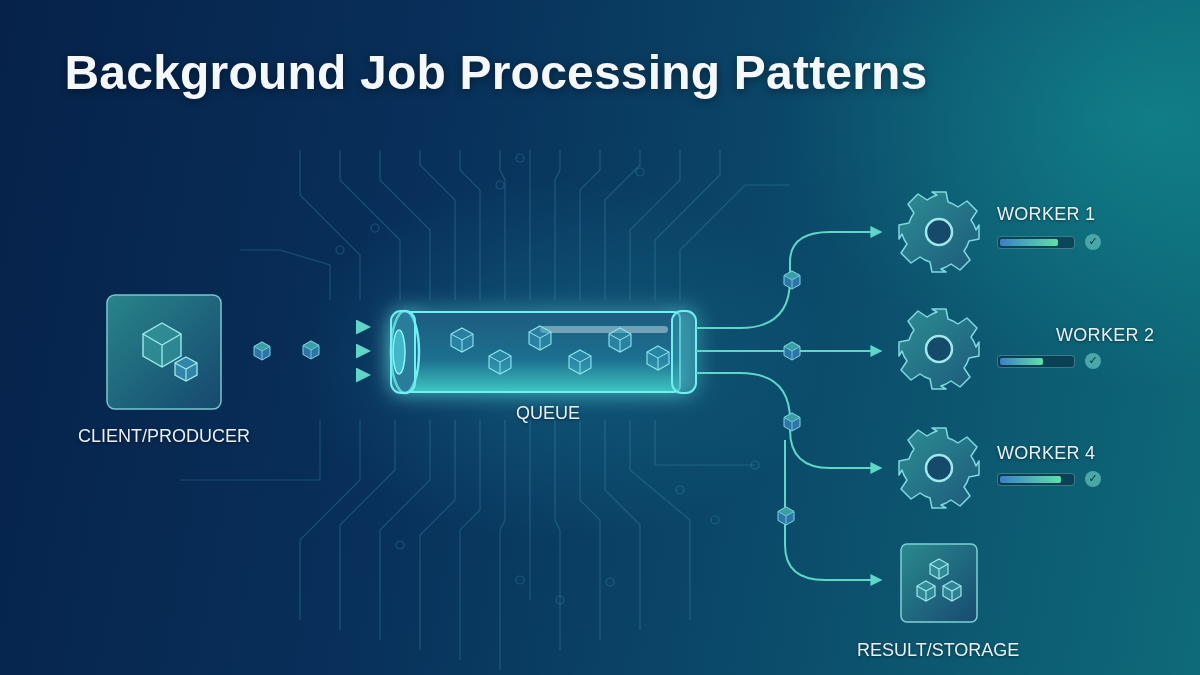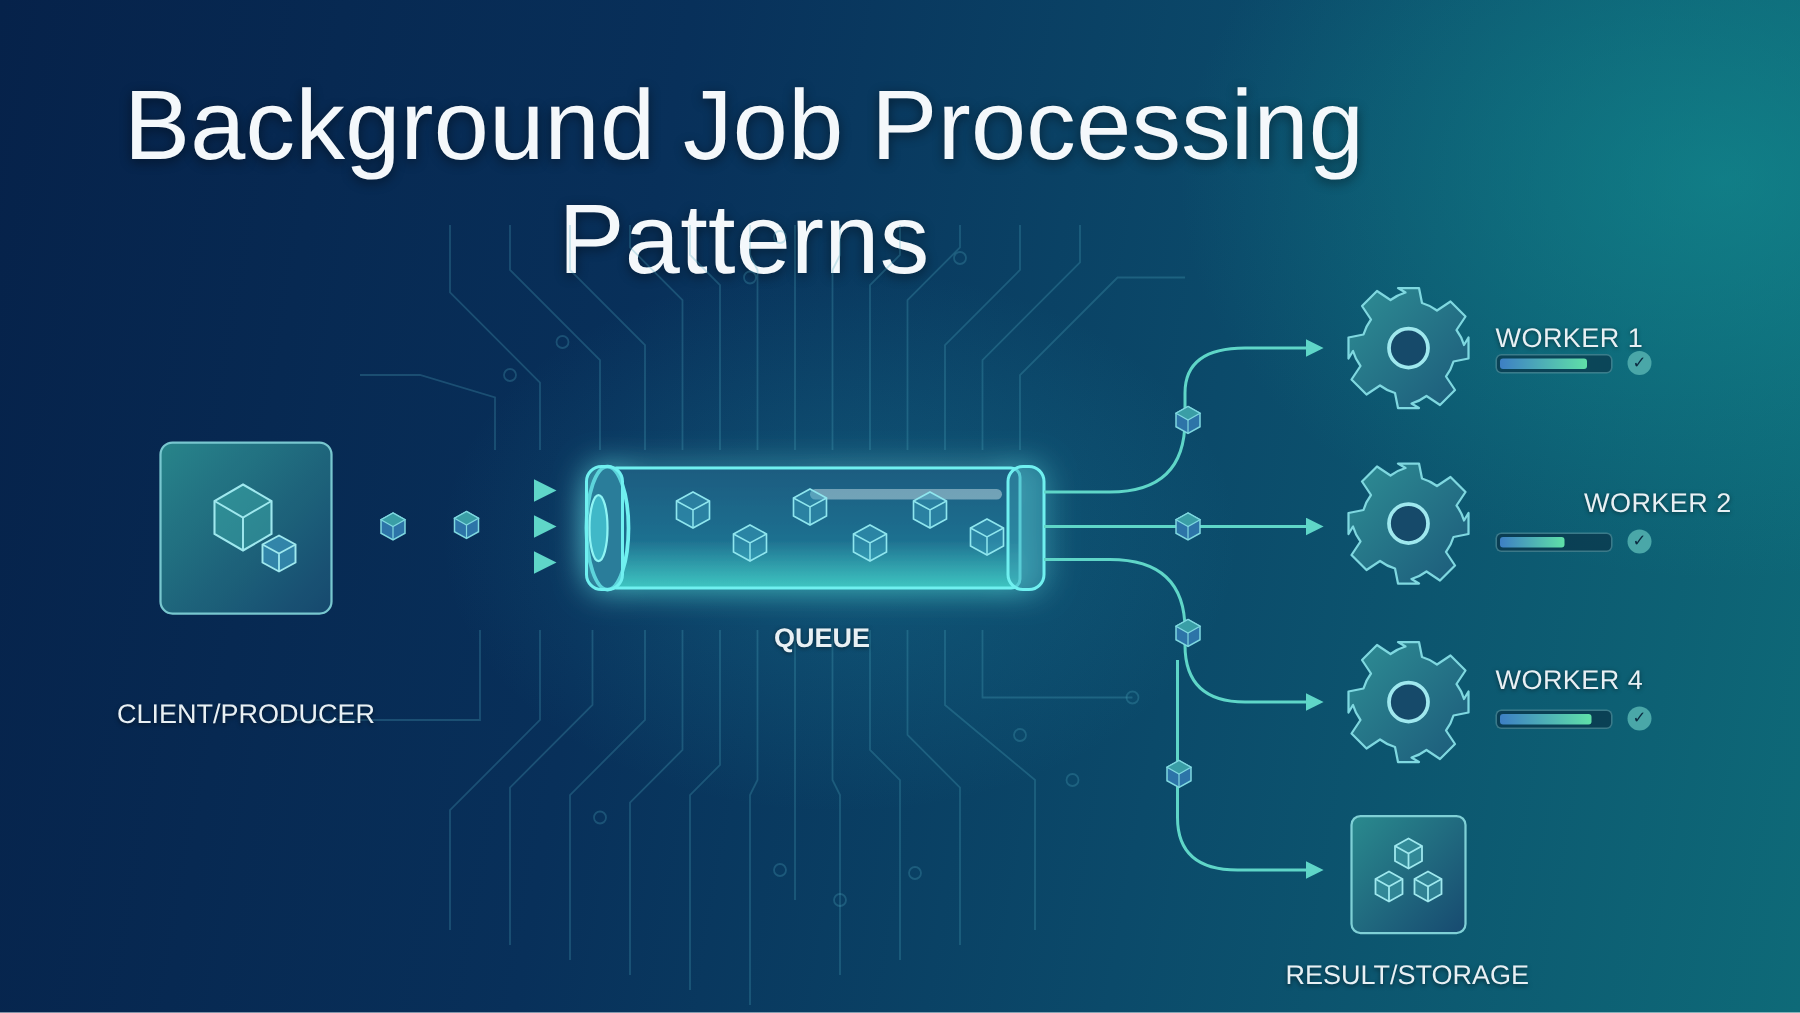--- a/index.html
+++ b/index.html
@@ -6,21 +6,21 @@
     body {
       width:1200px; height:675px; overflow:hidden; position:relative;
       font-family:"Liberation Sans", sans-serif;
       background:
         radial-gradient(ellipse 520px 380px at 1150px 120px, rgba(20,150,150,0.55), rgba(20,150,150,0) 70%),
         radial-gradient(ellipse 380px 260px at 560px 360px, rgba(40,170,190,0.25), rgba(40,170,190,0) 70%),
         linear-gradient(100deg, #06224a 0%, #08305a 35%, #0b4a6a 65%, #0e6a78 100%);
     }
     .title {
       position:absolute; left:0; top:45px; width:992px; text-align:center;
-      color:#f4f8fb; font-weight:normal; font-size:66px; letter-spacing:0.2px;
+      color:#f4f8fb; font-weight:bold; font-size:48px; letter-spacing:0.2px;
       text-shadow:0 2px 8px rgba(0,0,0,0.45);
     }
     svg.canvas { position:absolute; left:0; top:0; }
     .label {
       position:absolute; color:#e8f0f4; font-size:18px; white-space:nowrap;
       text-shadow:0 1px 3px rgba(0,0,0,0.5);
     }
     .worker-label { font-size:18px; letter-spacing:0.3px; }
     .progress {
       position:absolute; width:78px; height:13px; border-radius:4px;
@@ -192,25 +192,25 @@
           <path d="M-9,-5 L0,0 L9,-5 M0,0 L0,10" fill="none"></path>
         </g>
       <g transform="translate(952,591)">
           <path d="M0,-10 L9,-5 L9,5 L0,10 L-9,5 L-9,-5 Z"></path>
           <path d="M-9,-5 L0,0 L9,-5 M0,0 L0,10" fill="none"></path>
         </g>
     </g>
   </g>
 </svg>
 
-<div class="label" style="left:78px; top:426px;margin-top:40px;">CLIENT/PRODUCER</div>
-<div class="label" style="left:516px; top:415px;font-weight:bold;">QUEUE</div>
+<div class="label" style="left:78px; top:426px;">CLIENT/PRODUCER</div>
+<div class="label" style="left:516px; top:403px;">QUEUE</div>
 <div class="label" style="left:857px; top:640px;text-align:center;">RESULT/STORAGE</div>
 
-<div class="label worker-label" style="left:997px; top:215px;">WORKER 1</div>
+<div class="label worker-label" style="left:997px; top:204px;">WORKER 1</div>
 <div class="progress" style="left:997px; top:236px;">
     <div class="fill" style="width:80%"></div>
   </div>
 <div class="check" style="left:1085px; top:234px;">✓</div>
 
 <div class="label worker-label" style="left:1056px; top:325px;">WORKER 2</div>
 <div class="progress" style="left:997px; top:355px;">
     <div class="fill" style="width:60%"></div>
   </div>
 <div class="check" style="left:1085px; top:353px;">✓</div>

